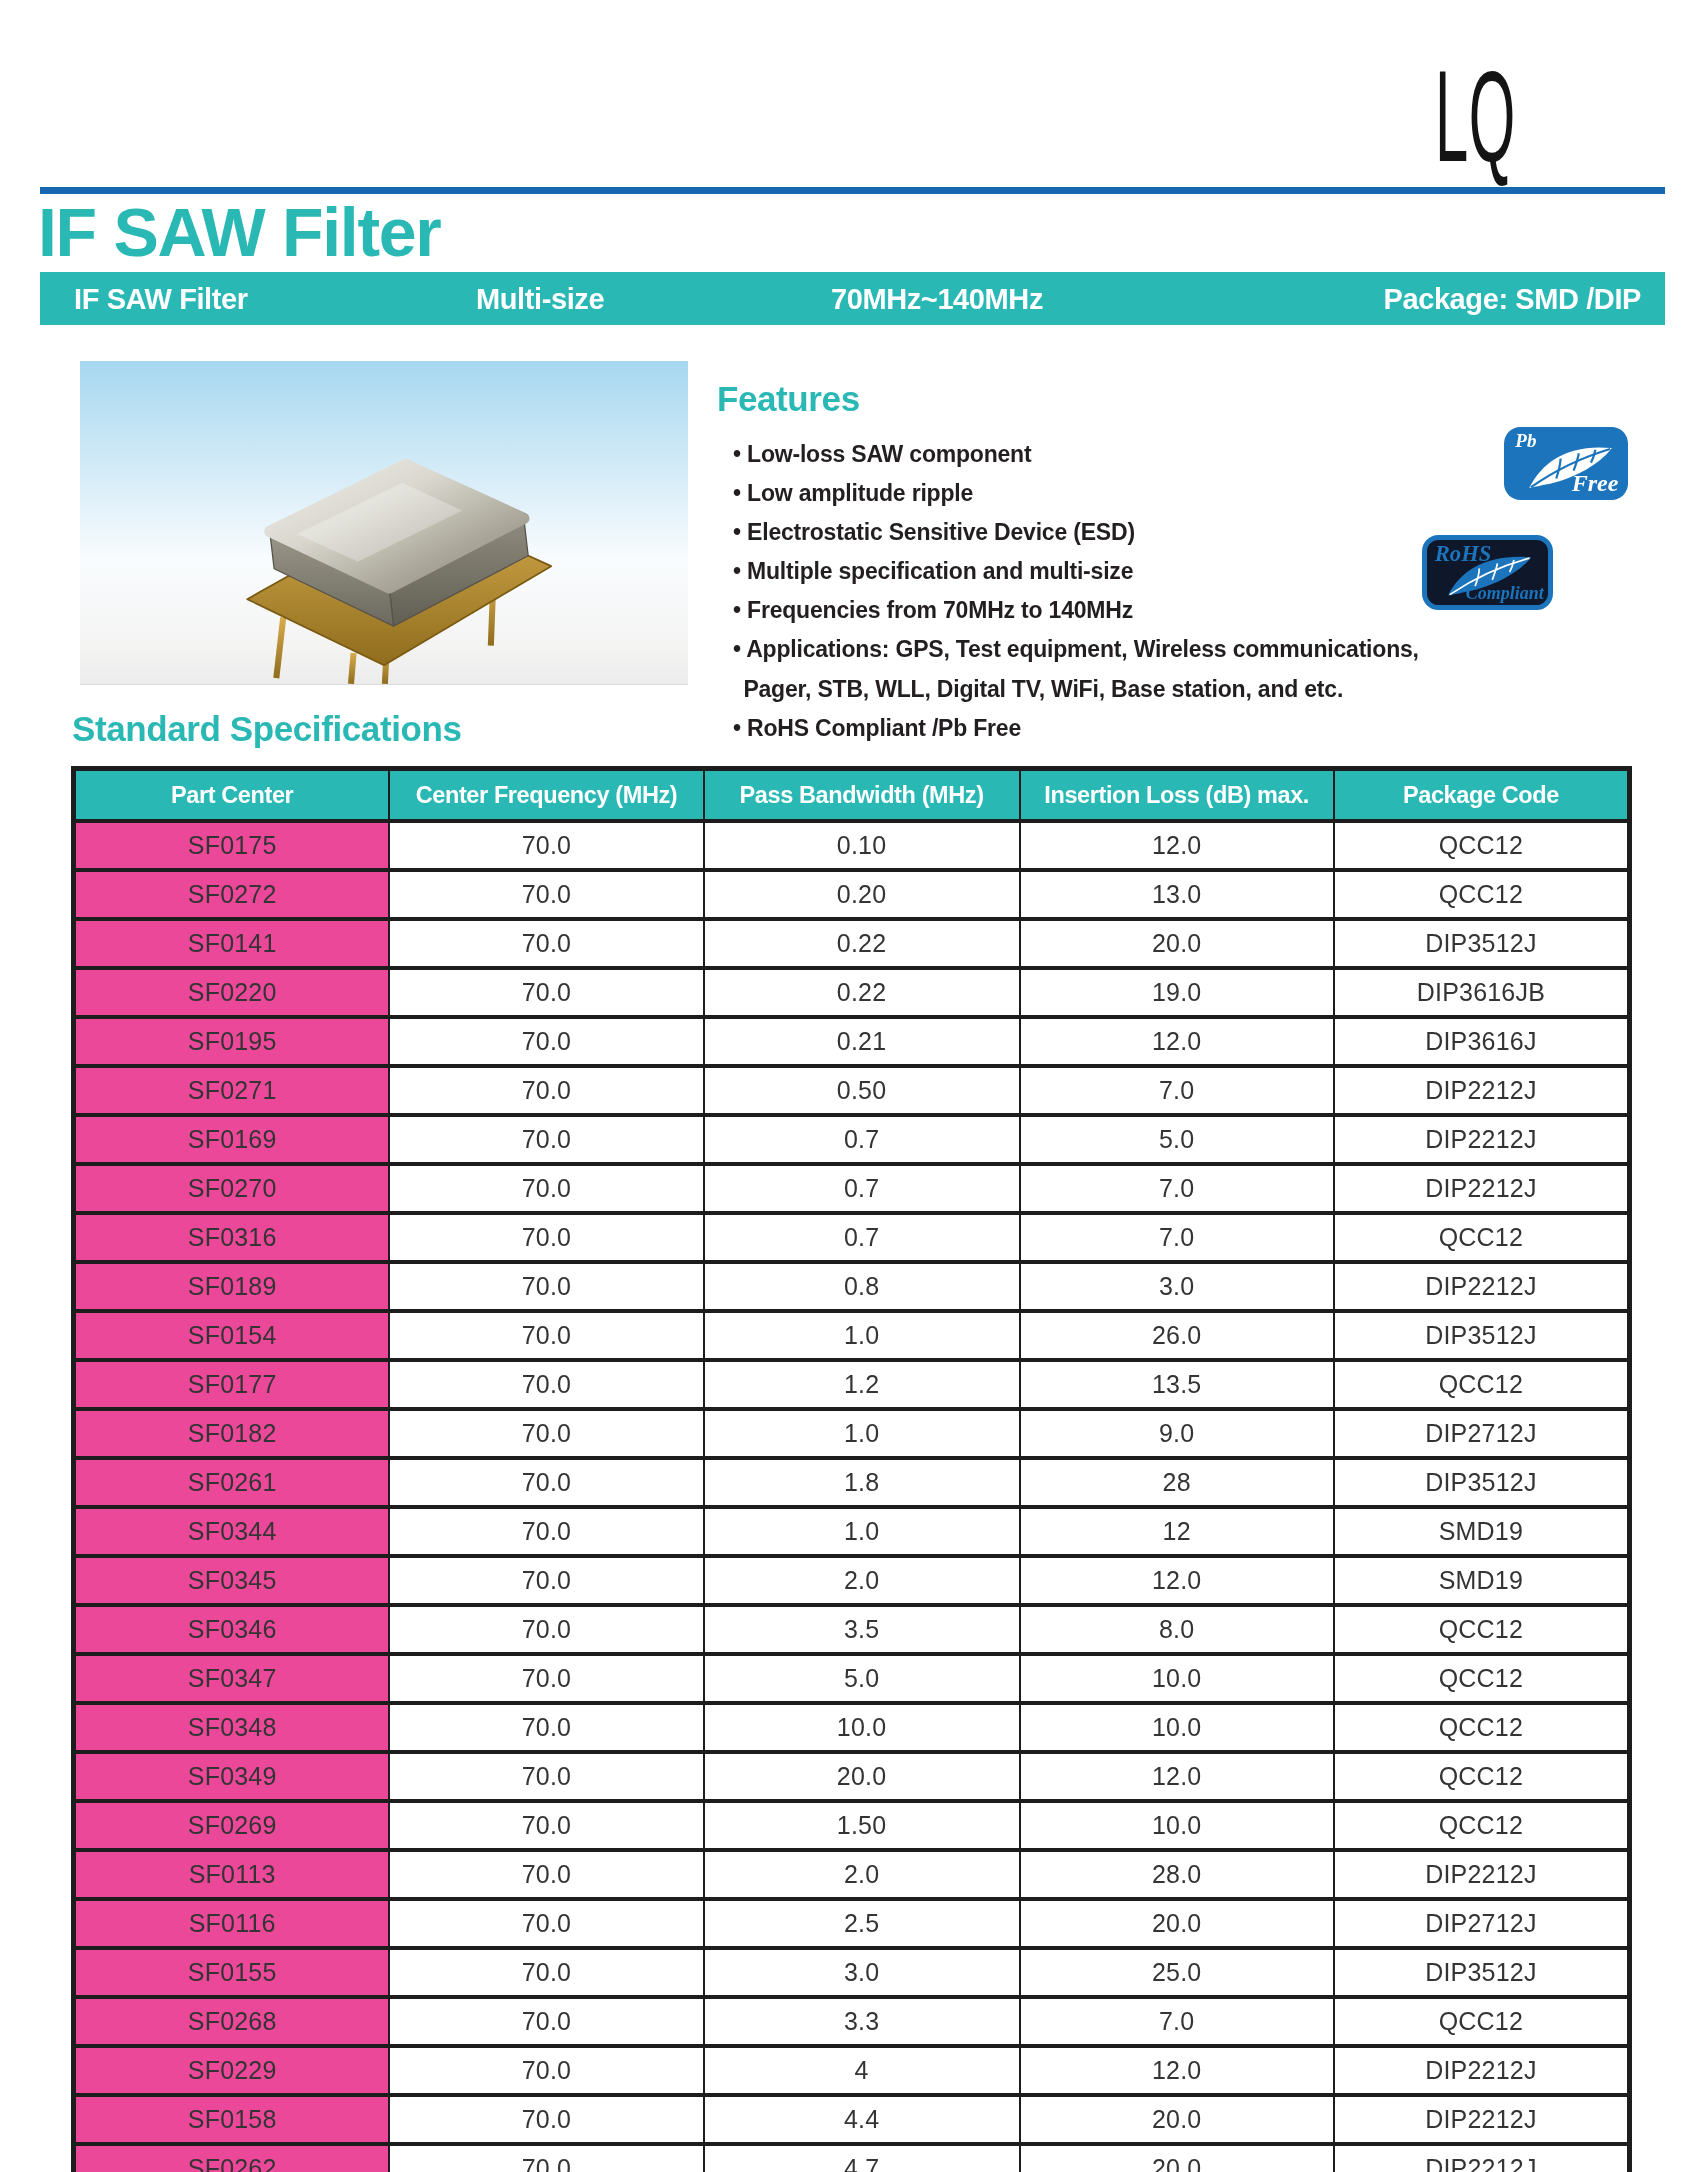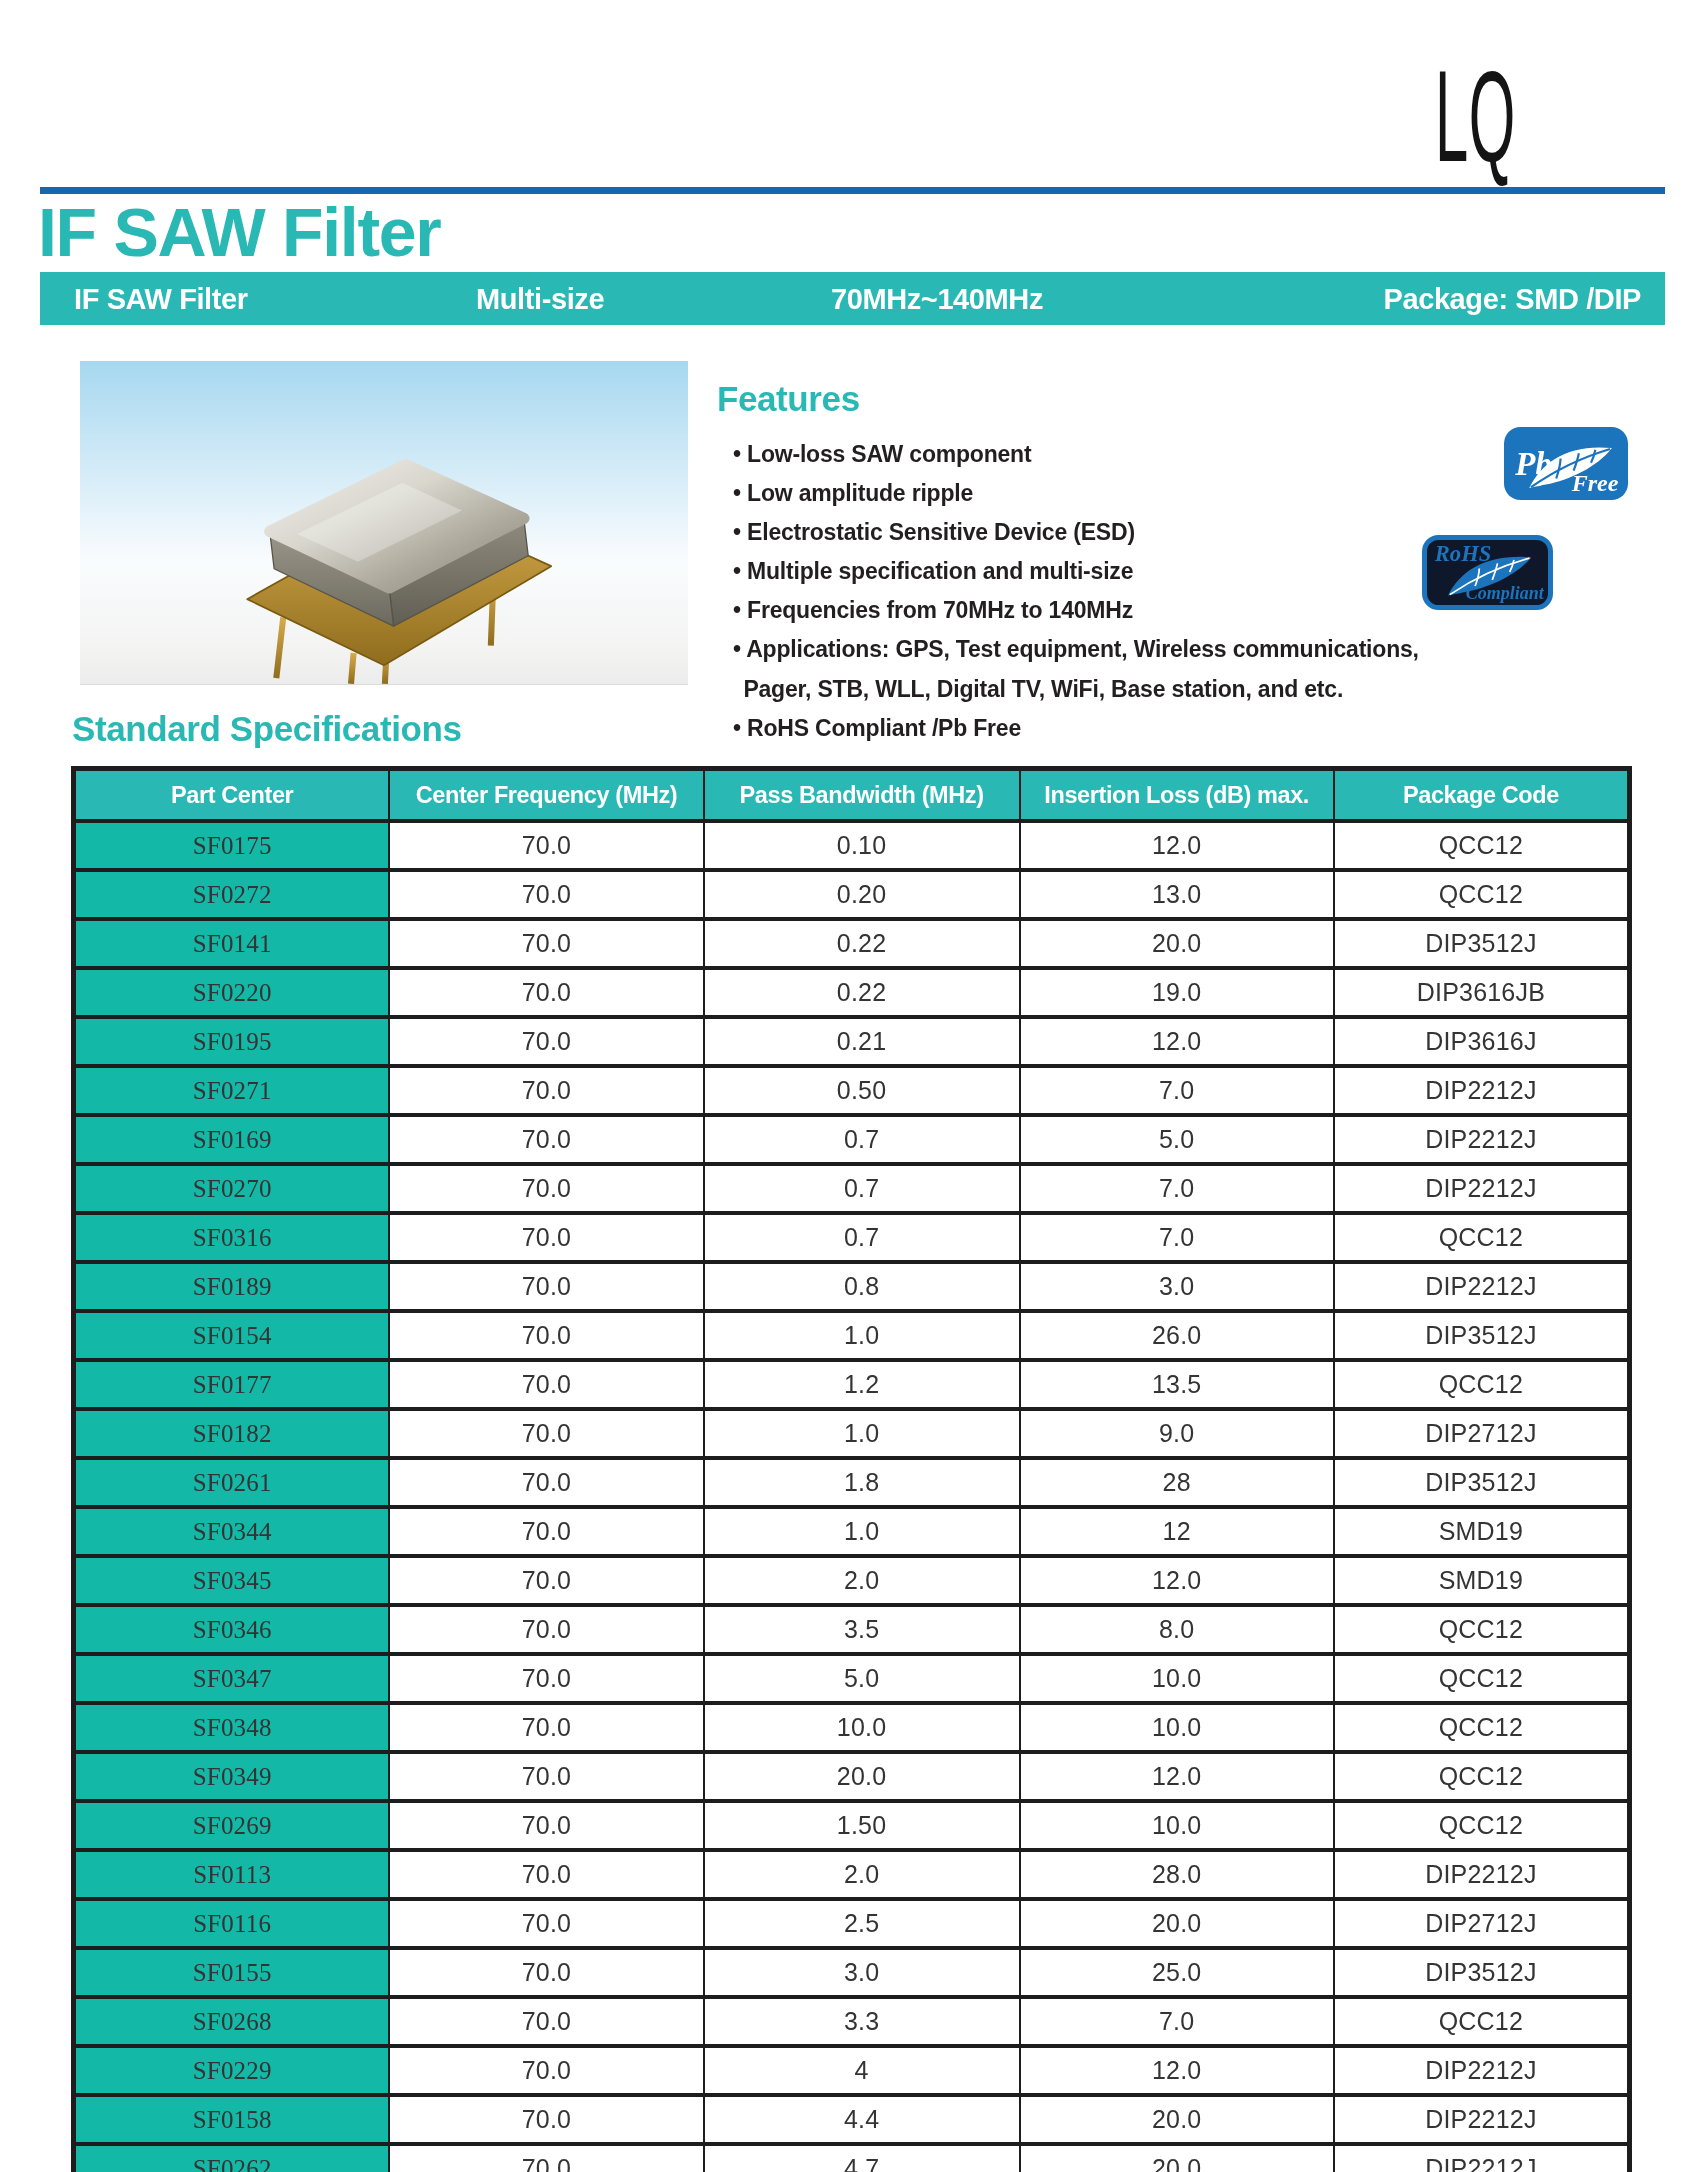--- a/index.html
+++ b/index.html
@@ -37,38 +37,38 @@
   .features li{font-size:23px;color:#231f20;line-height:1.7;white-space:pre-line;
         padding-left:10.4px;text-indent:-10.4px;letter-spacing:-0.2px;}
   .features li::before{content:"• ";}
 
   
   .badge{position:absolute;width:124px;height:73px;border-radius:16.5px;
          font-family:"Liberation Serif", serif;font-style:italic;font-weight:700;}
   .badge-pb{left:1504px;top:427px;background:#1b74bc;color:#ffffff;}
   .badge-rohs{left:1422px;top:535px;background:#0f172a;border:5.2px solid #1b74bc;
          color:#1b74bc;width:121px;height:65px;}
-  .badge .t1{position:absolute;left:11.3px;top:19px;font-size:33px;}
+  .badge .t1{position:absolute;left:11.3px;top:3px;font-size:19px;}
   .badge .t2{position:absolute;right:9.6px;bottom:2.6px;font-size:24px;}
   .badge-rohs .t1{font-size:22.6px;top:0.9px;left:7.8px;}
   .badge-rohs .t2{font-size:18px;right:4.3px;bottom:0.9px;margin-top:30px;}
   .badge svg{position:absolute;left:0;top:0;}
 
   
   .spec-heading{position:absolute;left:72px;top:709px;font-size:35px;font-weight:700;
         color:#2ab8b4;letter-spacing:-0.4px;}
   table.spec{position:absolute;left:71px;top:766px;width:1561px;border-collapse:collapse;
         table-layout:fixed;border:5.6px solid #1d1d1d;}
   table.spec th{background:#2ab8b4;color:#ffffff;font-weight:700;font-size:23.5px;
         height:48px;border:2.6px solid #1d1d1d;border-bottom-width:4.8px;
         text-align:center;vertical-align:middle;letter-spacing:-0.4px;padding:0;}
   table.spec td{height:45px;border:2.6px solid #1d1d1d;border-top-width:4.3px;
         border-bottom-width:4.3px;font-size:25px;color:#343434;text-align:center;
         vertical-align:middle;letter-spacing:0.2px;padding:0;background:#ffffff;}
-  table.spec td:first-child{background:#14b8a6;font-family:Liberation Serif, serif;}
+  table.spec td:first-child{background:#ec4899;}
   col.c1{width:20.3%;} col.c2{width:20.2%;} col.c3{width:20.3%;}
   col.c4{width:20.2%;} col.c5{width:19.0%;}
 </style>
 </head>
 <body>
 
 <div id="page">
 
   <div class="logo">LQ</div>
   <div class="top-rule"></div>

